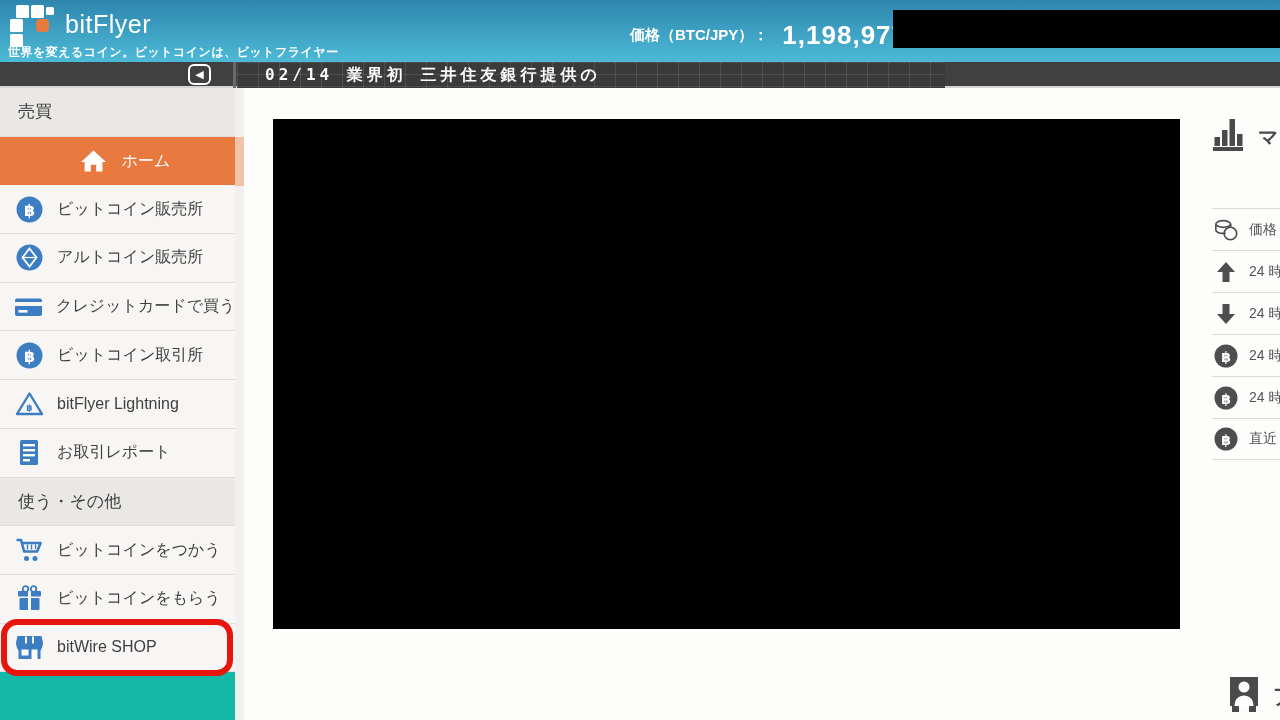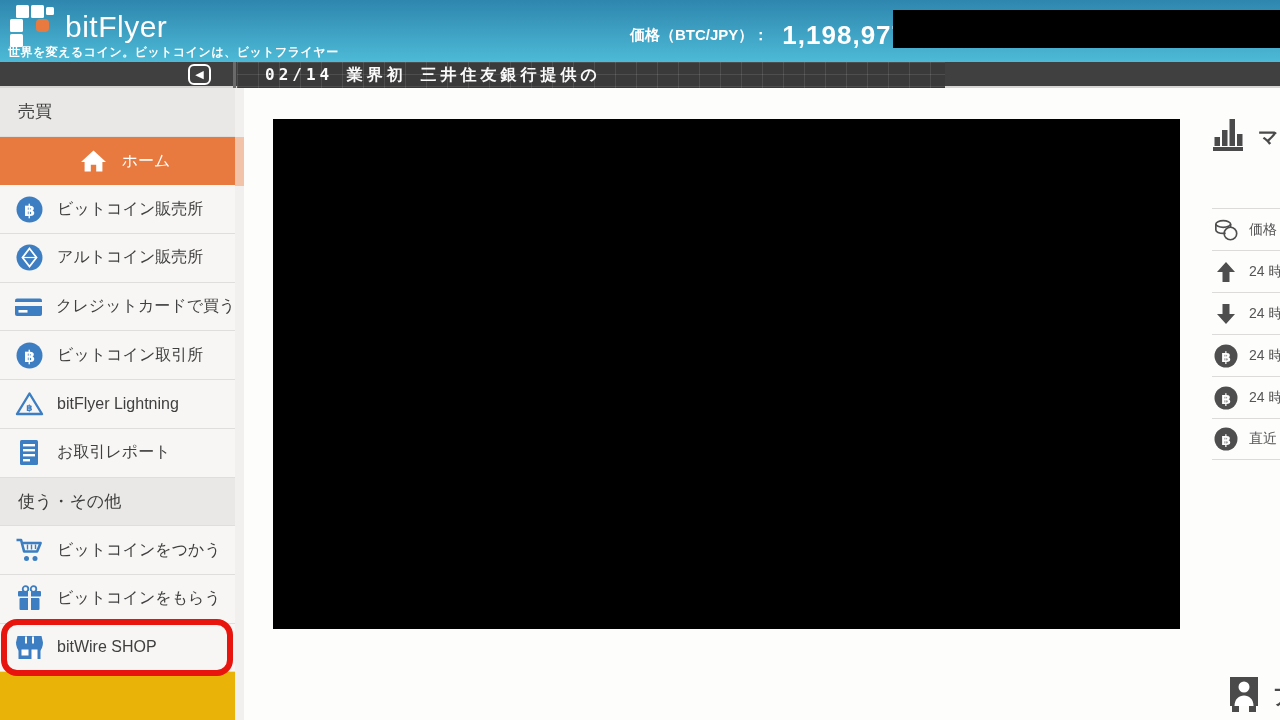--- a/index.html
+++ b/index.html
@@ -12,21 +12,21 @@
             background:linear-gradient(to bottom,#2e86ae 0%,#4dbad7 100%); }
   .logo { position:absolute; left:10px; top:4px; width:260px; height:46px; }
   .logo .sq { position:absolute; background:#fff; border-radius:1.5px; }
   .sq-t1 { left:6px;  top:1px;  width:13px; height:13px; }
   .sq-t2 { left:21px; top:1px;  width:13px; height:13px; }
   .sq-t3 { left:36px; top:3px;  width:8px;  height:8px; }
   .sq-m  { left:0;    top:15px; width:13px; height:13px; }
   .sq-b  { left:0;    top:30px; width:13px; height:13px; }
   .sq-o  { position:absolute; left:26px; top:15px; width:13px; height:13px;
            background:#e87a40; border-radius:4px; }
-  .brand-text { position:absolute; left:55px; top:6px; font-size:30px; color:#fff; letter-spacing:.5px; }
+  .brand-text { position:absolute; left:55px; top:6px; font-size:25px; color:#fff; letter-spacing:.5px; }
   .tagline { position:absolute; left:8px; top:44px; font-size:12px; font-weight:bold; color:#fff; letter-spacing:.5px; }
   .price-wrap { position:absolute; left:630px; top:0; height:70px; display:flex; align-items:center; color:#fff; }
   .price-label { font-size:15px; font-weight:bold; }
   .price-value { font-size:26px; font-weight:bold; margin-left:14px; letter-spacing:1px; }
   .redact-top { position:absolute; left:893px; top:10px; width:387px; height:38px; background:#000; }
 
   
   .ticker { position:absolute; left:0; top:62px; width:1280px; height:26px;
             background:#404040; border-bottom:2px solid #d6d5d3; }
   .ticker-grid { position:absolute; left:237px; top:0; width:708px; height:26px;
@@ -36,21 +36,21 @@
         repeating-linear-gradient(to bottom, rgba(255,255,255,.10) 0 1px, transparent 1px 12px); }
   .ticker-divider { position:absolute; left:233px; top:0; width:3px; height:26px; background:#6a6a6a; }
   .back-btn { position:absolute; left:188px; top:2px; width:23px; height:21px;
       border:2px solid #fff; border-radius:6px; color:#fff; font-size:11px;
       display:flex; align-items:center; justify-content:center; cursor:pointer; }
   .ticker-text { position:absolute; left:265px; top:1px; height:24px; line-height:24px;
       font-family:"DejaVu Sans Mono", monospace; font-weight:bold; font-size:16px;
       letter-spacing:4px; color:#fafafa; white-space:nowrap; }
 
   
-  .sidebar { position:absolute; left:0; top:88px; width:235px; height:632px; background:#eab308; }
+  .sidebar { position:absolute; left:0; top:88px; width:235px; height:632px; background:#14b8a6; }
   .sb-row { height:48.7px; border-bottom:1px solid #dfdedc; display:flex; align-items:center; }
   .sb-header { background:#e9e8e6; padding-left:18px; font-size:17px; color:#3c3c3c; }
   .sb-item { background:#f7f6f4; cursor:pointer; }
   .sb-item .sb-icon { width:30px; display:flex; justify-content:center; align-items:center; margin-left:14px; }
   .sb-item .sb-label { margin-left:13px; font-size:16px; color:#3f3f3f; white-space:nowrap; }
   .sb-item.active { background:#e87a40; border-bottom:none;justify-content:center; }
   .sb-item.active .sb-label { color:#fff; }
   .gutter { position:absolute; left:235px; top:88px; width:9px; height:632px; background:#f1f0ee; }
   .gutter-active { position:absolute; left:235px; top:137px; width:9px; height:49px; background:#f3c3a9; }
   .red-annotation { position:absolute; left:1px; top:619px; width:232px; height:57px;

